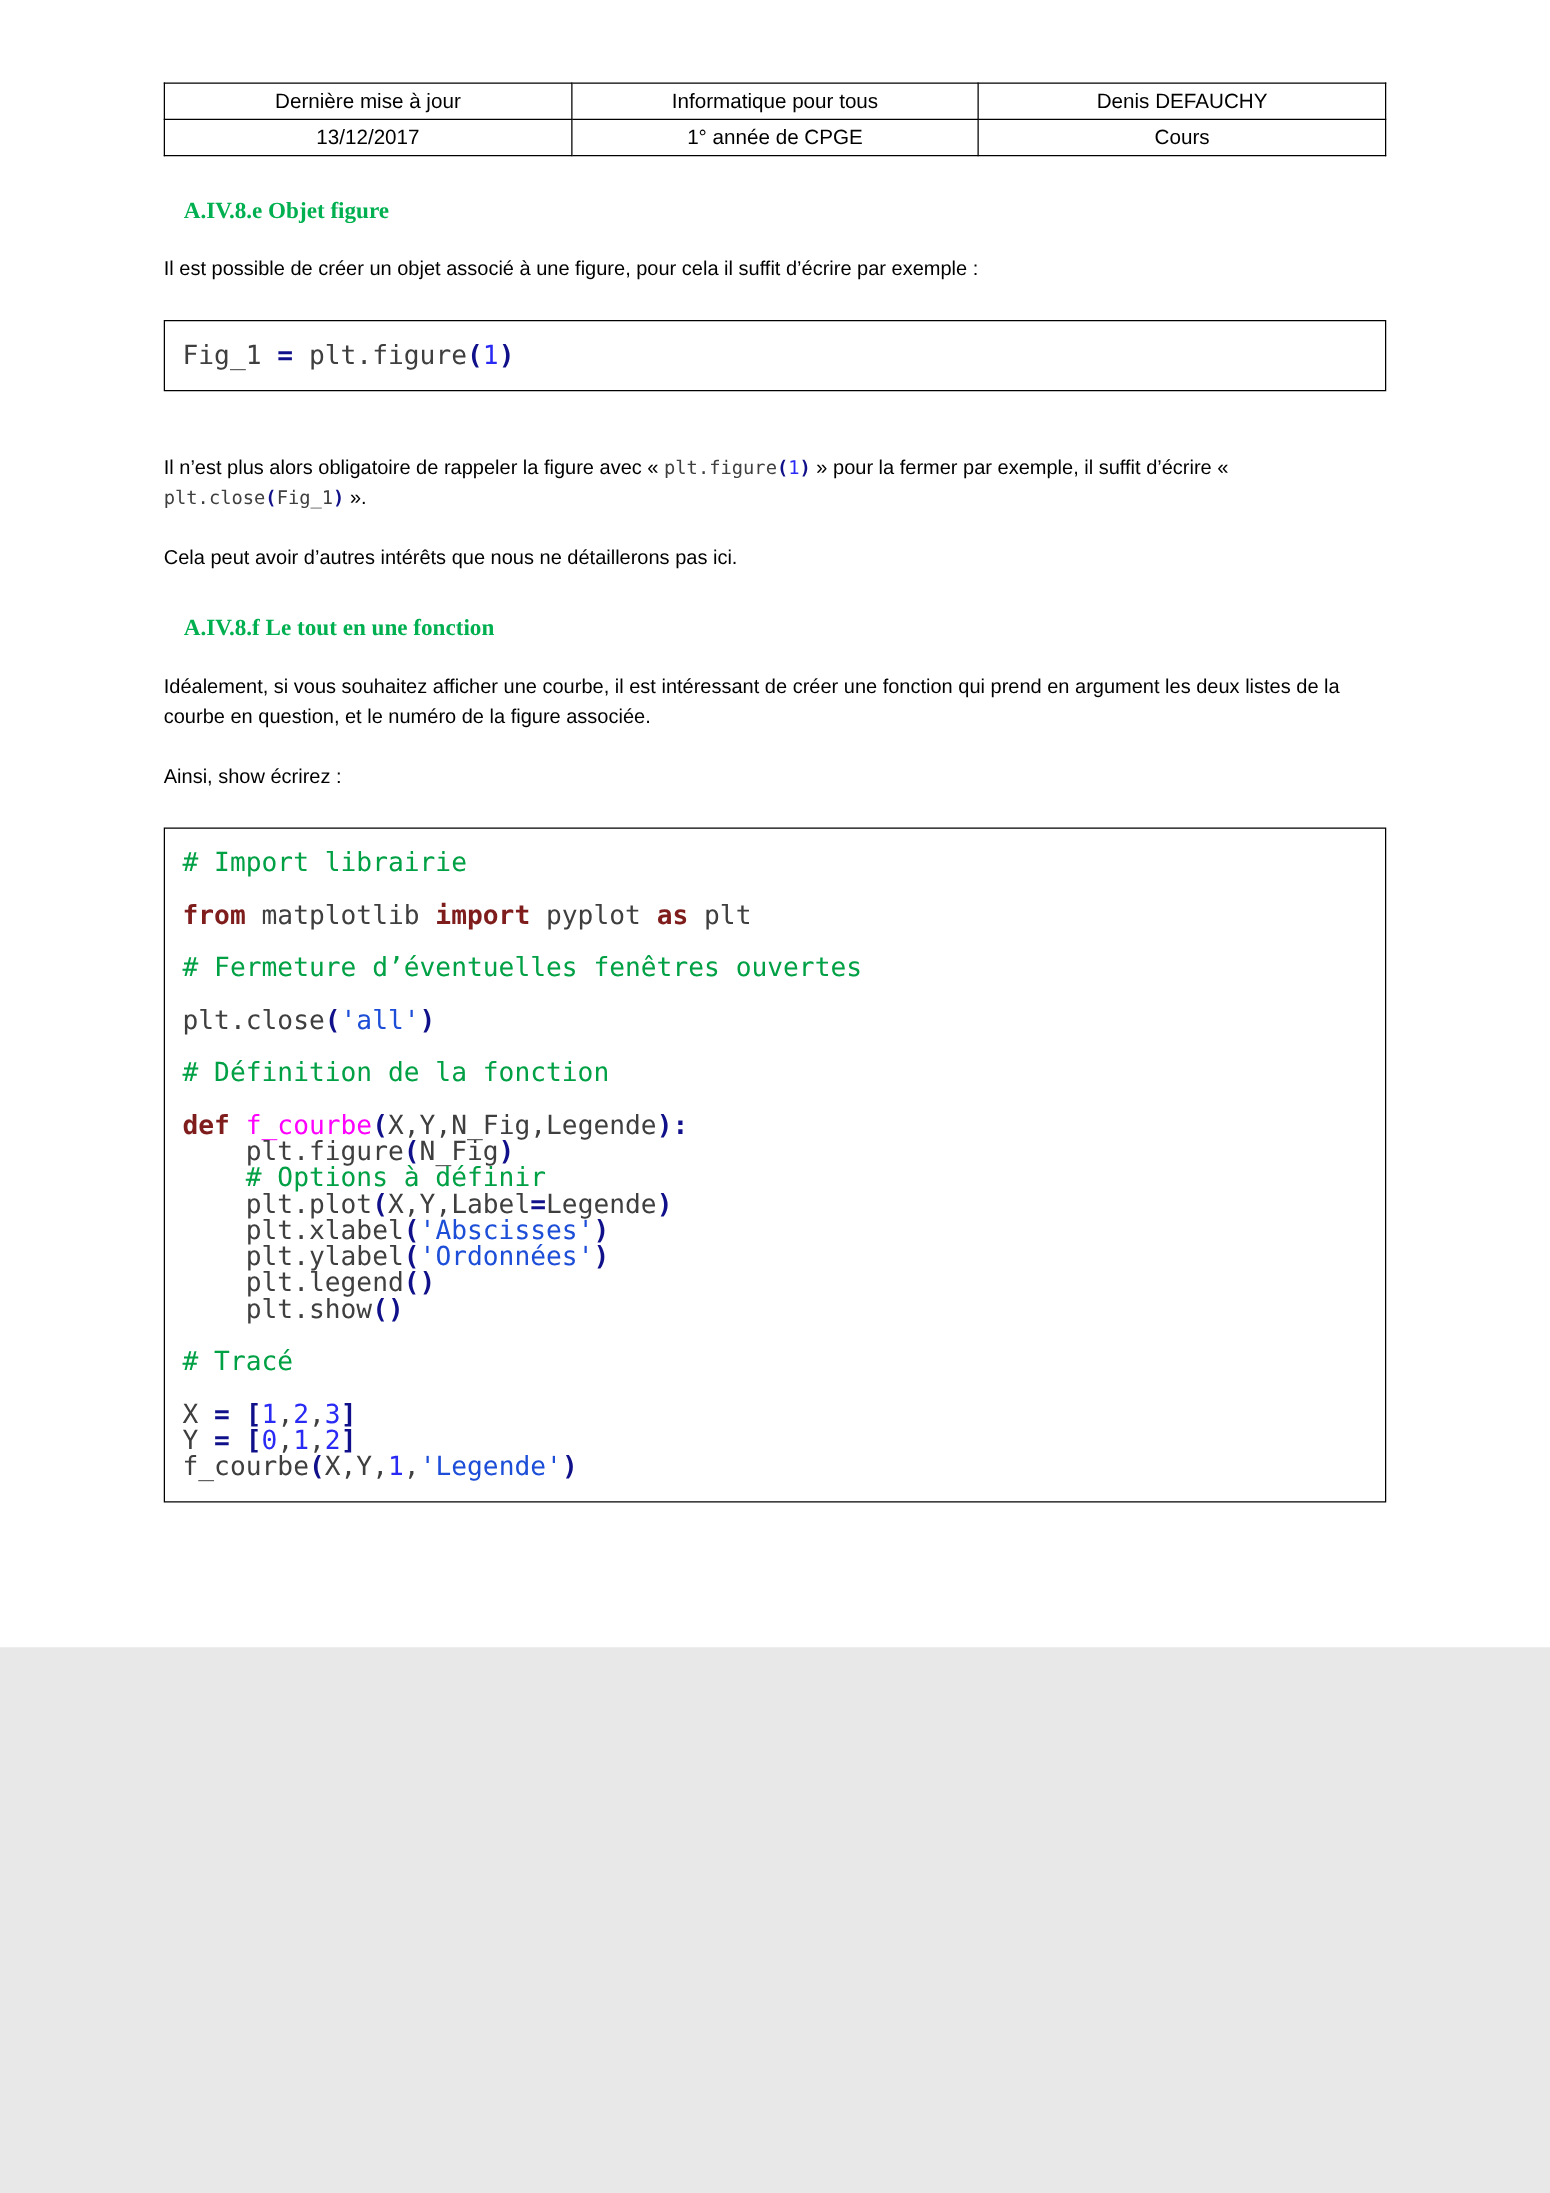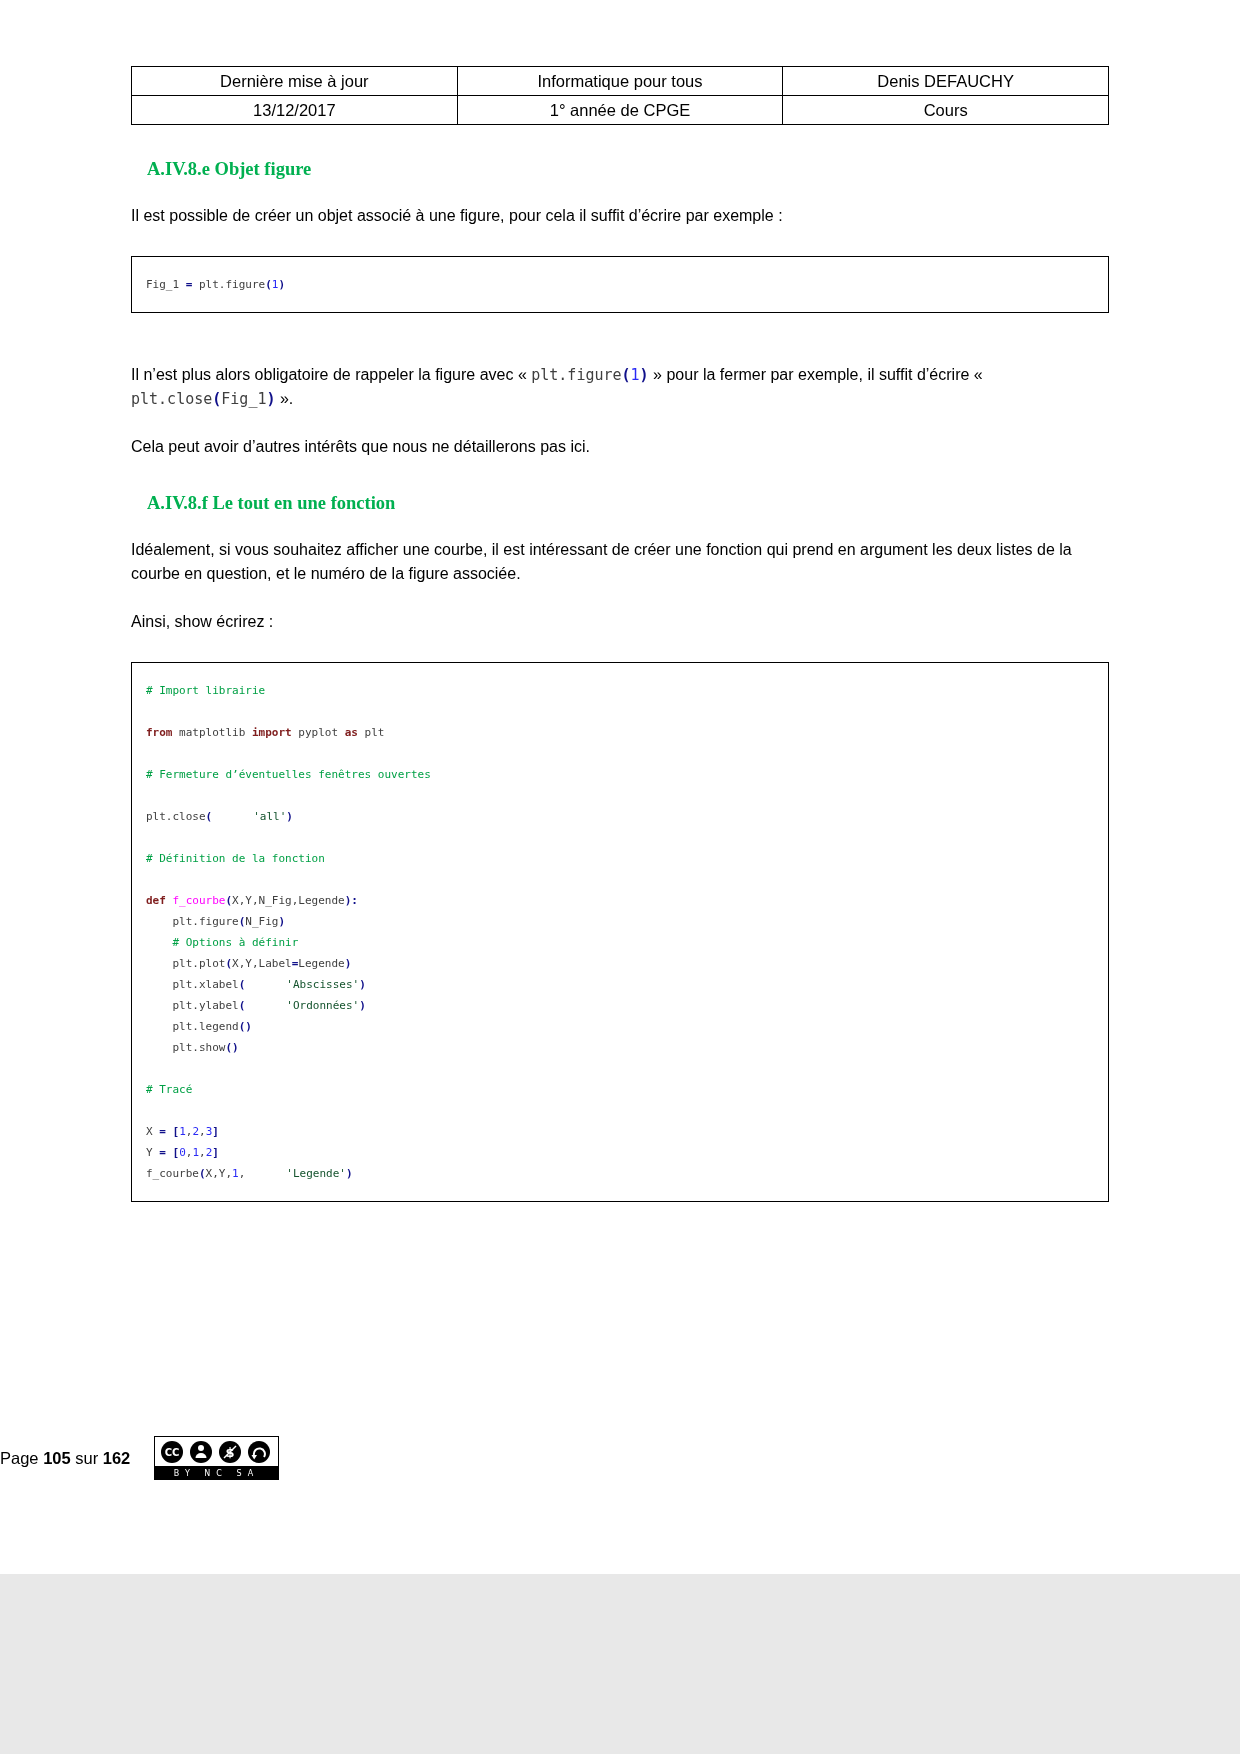--- a/index.html
+++ b/index.html
@@ -1,17 +1,17 @@
 <!DOCTYPE html>
 <html><head>
 <meta charset="utf-8">
 <style>
   html,body{margin:0;padding:0;background:#e8e8e8;}
   .page{
-    width:1240px;height:1574px;background:#ffffff;position:relative;
+    width:1240px;height:1318px;background:#ffffff;position:relative;
     font-family:"Liberation Sans",sans-serif;color:#000;
     box-sizing:border-box;overflow:hidden;
   }
   .content{padding:66px 131px 0 131px;}
 
   
   table.hdr{width:100%;border-collapse:collapse;table-layout:fixed;font-size:16.5px;}
   table.hdr td{border:1px solid #000;text-align:center;padding:2px 4px;height:24px;line-height:1.25;}
 
   
@@ -20,30 +20,30 @@
     font-size:18.5px;font-weight:bold;margin:34px 0 0 16px;
   }
 
   p.body-text{font-size:16px;line-height:1.5;margin:24px 0 0 0;}
   p.mt-lg{margin-top:50px;}
 
   
   .codebox{
     border:1px solid #000;margin-top:28px;padding:17px 14px;
     font-family:"DejaVu Sans Mono","Liberation Mono",monospace;
-    font-size:11px;line-height:21px;white-space:pre;color:#3f3f3f;
+    font-size:21px;line-height:21px;white-space:pre;color:#3f3f3f;
   }
   .codebox .cl{min-height:21px;}
 
   
   .c-plain{color:#3f3f3f;}
   .c-kw{color:#7f1d1d;font-weight:bold;}
   .c-def{color:#ff00ff;}
   .c-com{color:#00a045;}
-  .c-str{color:#14532d;margin-left:41px;}
+  .c-str{color:#1d4ed8;}
   .c-num{color:#2a2af5;}
   .c-op{color:#10108a;font-weight:bold;}
   .c-txt{}
   .c-b{font-weight:bold;}
   
   p .c-plain,p .c-op,p .c-num,p .c-str{
     font-family:"DejaVu Sans Mono","Liberation Mono",monospace;font-size:15px;
   }
 
   

